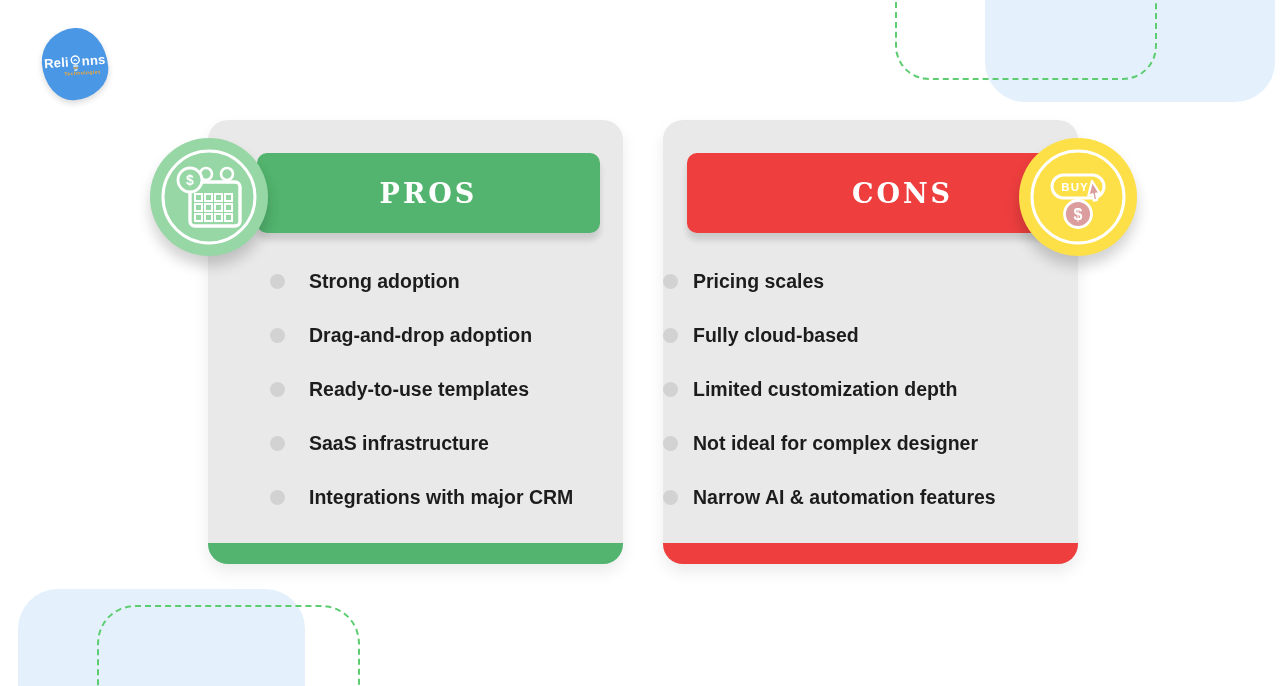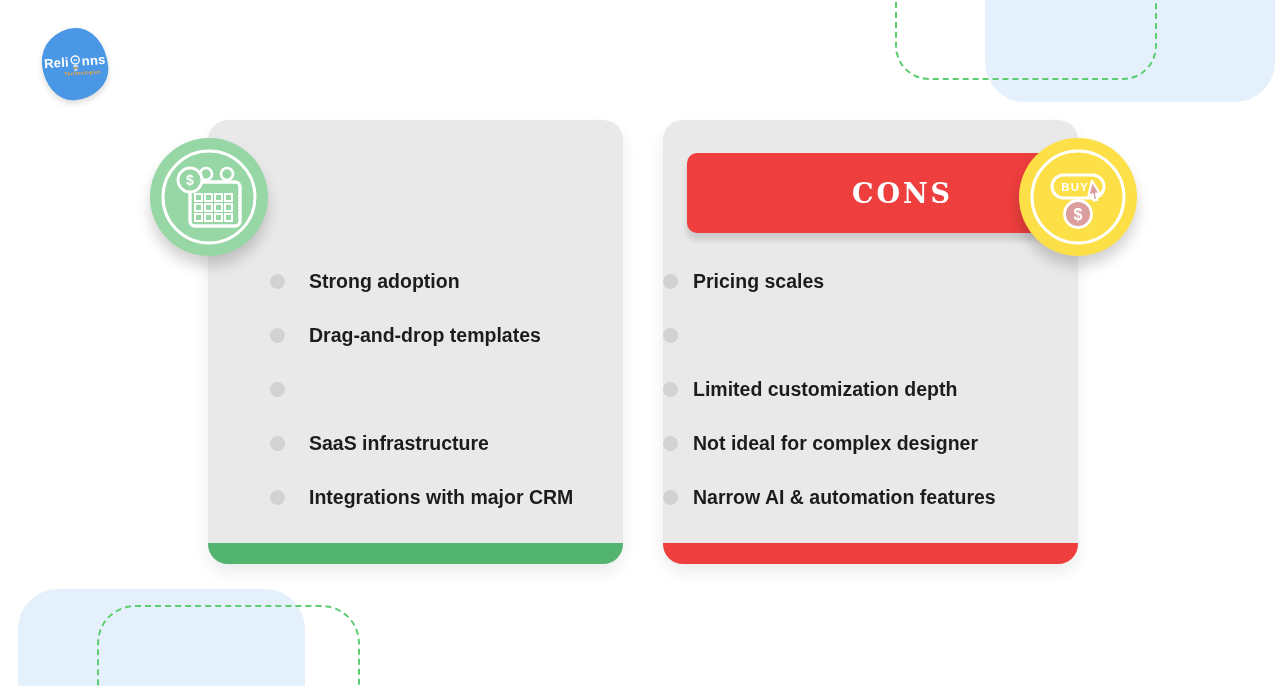--- a/index.html
+++ b/index.html
@@ -94,20 +94,23 @@
         <line x1="3" y1="11" x2="8" y2="11" stroke="#ffffff" stroke-width="1.3"></line>
         <line x1="3" y1="13" x2="8" y2="13" stroke="#f0a93a" stroke-width="1.3"></line>
         <line x1="4" y1="15" x2="7" y2="15" stroke="#ffffff" stroke-width="1.3"></line>
       </svg>
       <span>nns</span>
     </div>
     <div class="logo-sub">Technologies</div>
   </div>
 
   <div class="card pros">
+    <div class="card-header">
+      <span class="card-title">PROS</span>
+    </div>
 
     <div class="icon-circle">
       <svg viewBox="0 0 118 118">
         <circle cx="59" cy="59" r="46" fill="none" stroke="#ffffff" stroke-width="3"></circle>
 
         <rect x="40" y="44" width="50" height="44" rx="5" fill="none" stroke="#ffffff" stroke-width="3.4"></rect>
 
         <circle cx="56" cy="36" r="6" fill="none" stroke="#ffffff" stroke-width="2.6"></circle>
         <circle cx="77" cy="36" r="6" fill="none" stroke="#ffffff" stroke-width="2.6"></circle>
 
@@ -131,24 +134,25 @@
       </svg>
     </div>
 
     <ul class="items">
       <li>
         <span class="bullet"></span>
         <span class="item-text">Strong adoption</span>
       </li>
       <li>
         <span class="bullet"></span>
-        <span class="item-text">Drag-and-drop templates</span>
-      </li>
-      <li>
-        <span class="bullet"></span>
+        <span class="item-text">Drag-and-drop adoption</span>
+      </li>
+      <li>
+        <span class="bullet"></span>
+        <span class="item-text">Ready-to-use templates</span>
       </li>
       <li>
         <span class="bullet"></span>
         <span class="item-text">SaaS infrastructure</span>
       </li>
       <li>
         <span class="bullet"></span>
         <span class="item-text">Integrations with major CRM</span>
       </li>
     </ul>
@@ -177,20 +181,21 @@
       </svg>
     </div>
 
     <ul class="items">
       <li>
         <span class="bullet"></span>
         <span class="item-text">Pricing scales</span>
       </li>
       <li>
         <span class="bullet"></span>
+        <span class="item-text">Fully cloud-based</span>
       </li>
       <li>
         <span class="bullet"></span>
         <span class="item-text">Limited customization depth</span>
       </li>
       <li>
         <span class="bullet"></span>
         <span class="item-text">Not ideal for complex designer</span>
       </li>
       <li>

